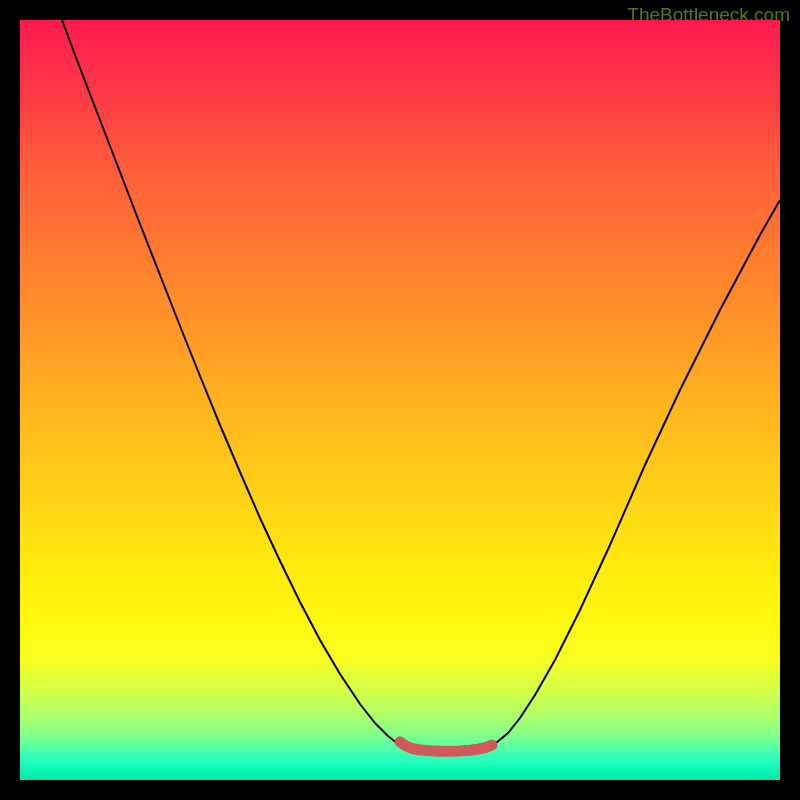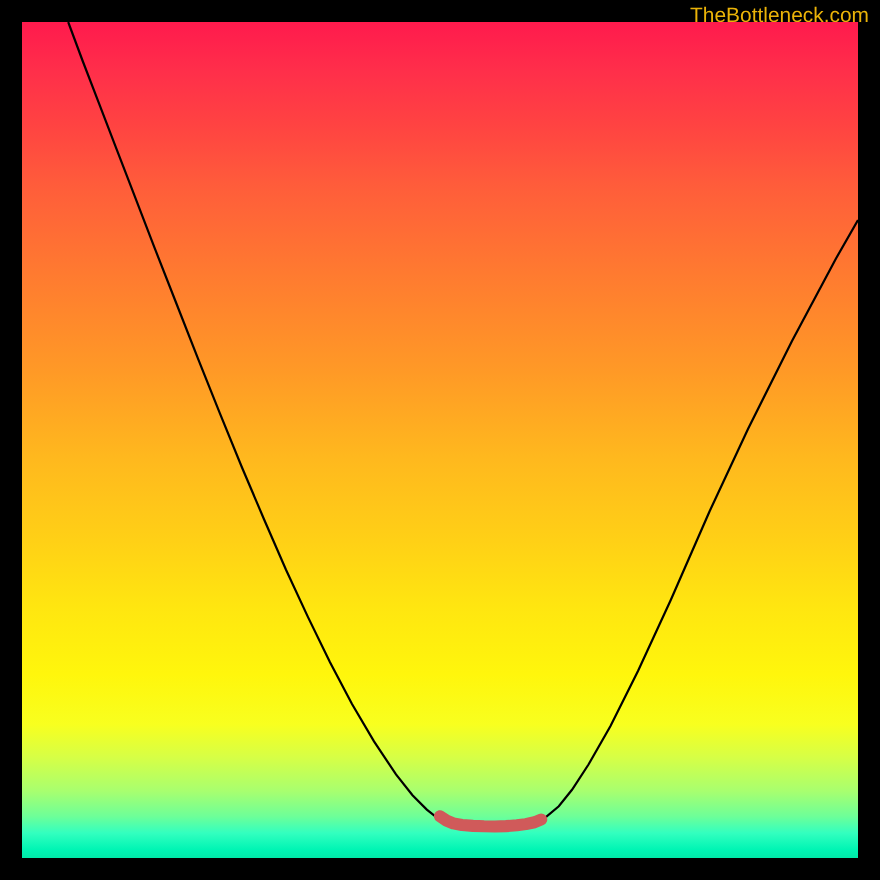--- a/index.html
+++ b/index.html
@@ -46,21 +46,21 @@
       #6eff98 95%,
       #33ffbf 97%,
       #00f5b4 99%,
       #00e9a8 100%
     );
   }
   .watermark {
     position: absolute;
     top: 4px;
     right: 10px;
-    color: #eab308;
+    color: #4d7c0f;
     font-size: 19px;
     font-weight: 500;
     user-select: none;
   }
   svg.curves {
     position: absolute;
     inset: 0;
   }
 </style>
 </head>

